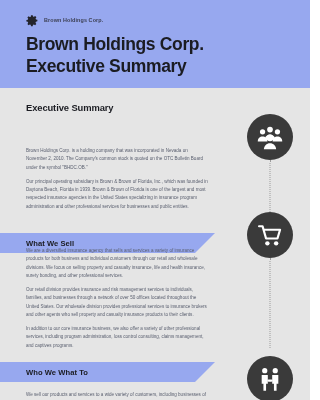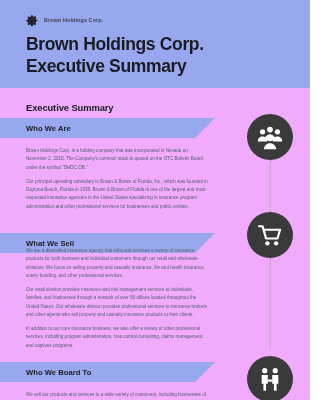--- a/index.html
+++ b/index.html
@@ -2,21 +2,21 @@
 <html><head>
 <meta charset="utf-8">
 <style>
   html,body{margin:0;padding:0;}
   body{
     width:310px;height:400px;overflow:hidden;
     background:#ffffff;
     font-family:"Liberation Sans","DejaVu Sans",sans-serif;
     -webkit-font-smoothing:antialiased;
   }
-  .page{position:relative;width:310px;height:400px;overflow:hidden;background:#f0abfc;}
+  .page{position:relative;width:310px;height:400px;overflow:hidden;background:#e5e5e5;}
 
   
   .header{
     position:absolute;left:0;top:0;width:310px;height:88px;
     background:#97a8ef;
   }
   .brandrow{
     position:absolute;left:26px;top:14px;
     display:flex;align-items:center;gap:5px;
   }
@@ -91,39 +91,36 @@
     <div class="title">
       <span class="l1">Brown Holdings Corp.</span>
       <span class="l2">Executive Summary</span>
     </div>
   </div>
 
   <div class="body">
 
     <div class="sec-heading">Executive Summary</div>
 
-    <div class="bar" style="top:30px;width:215px;">
-      <span class="bar-label">Who We Are</span>
-    </div>
     <div class="ptext" style="top:59px;">
       <p>Brown Holdings Corp. is a holding company that was incorporated in Nevada on November 2, 2010. The Company's common stock is quoted on the OTC Bulletin Board under the symbol "BHDC.OB."</p>
       <p>Our principal operating subsidiary is Brown &amp; Brown of Florida, Inc., which was founded in Daytona Beach, Florida in 1939. Brown &amp; Brown of Florida is one of the largest and most respected insurance agencies in the United States specializing in insurance program administration and other professional services for businesses and public entities.</p>
     </div>
 
     <div class="bar" style="top:130px;width:215px;margin-top:15px;">
       <span class="bar-label">What We Sell</span>
     </div>
     <div class="ptext" style="top:159px;">
       <p>We are a diversified insurance agency that sells and services a variety of insurance products for both business and individual customers through our retail and wholesale divisions. We focus on selling property and casualty insurance, life and health insurance, surety bonding, and other professional services.</p>
       <p>Our retail division provides insurance and risk management services to individuals, families, and businesses through a network of over 50 offices located throughout the United States. Our wholesale division provides professional services to insurance brokers and other agents who sell property and casualty insurance products to their clients.</p>
       <p>In addition to our core insurance business, we also offer a variety of other professional services, including program administration, loss control consulting, claims management, and captives programs.</p>
     </div>
 
     <div class="bar" style="top:274px;width:215px;">
-      <span class="bar-label">Who We Board To</span>
+      <span class="bar-label">Who We What To</span>
     </div>
     <div class="ptext" style="top:303px;">
       <p>We sell our products and services to a wide variety of customers, including businesses of all sizes, individuals, families, governmental</p>
     </div>
 
     <div class="iconcol">
 
       <div class="dotline" style="top:72px;height:52px;"></div>
       <div class="dotline" style="top:170px;height:90px;"></div>
 

